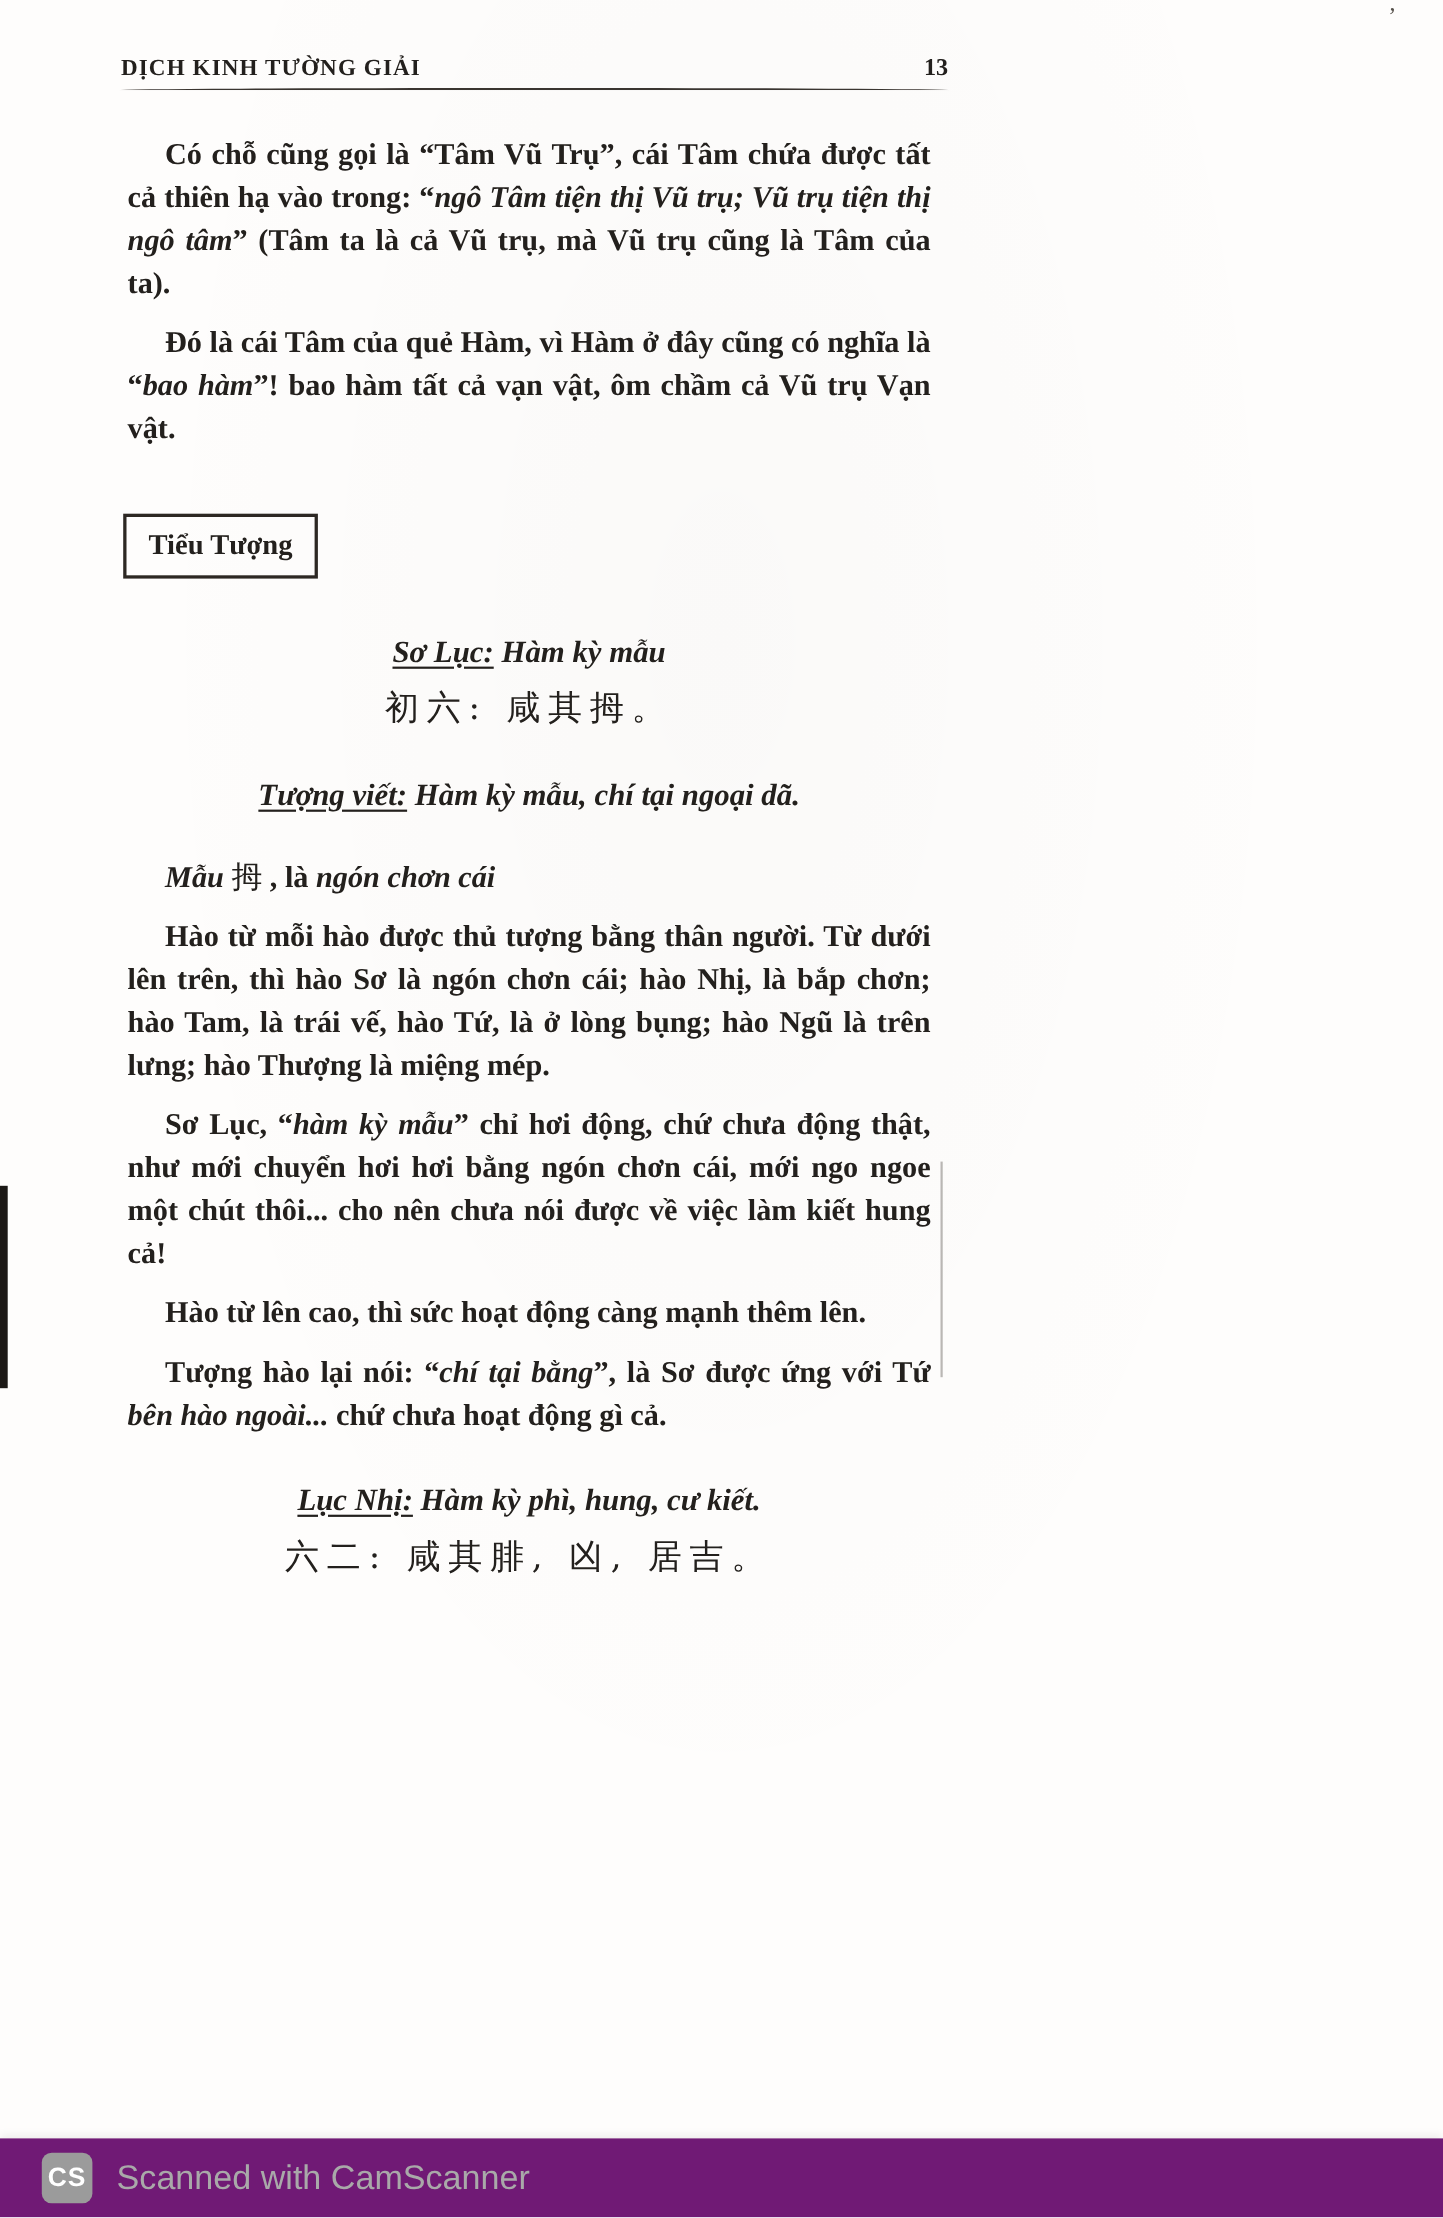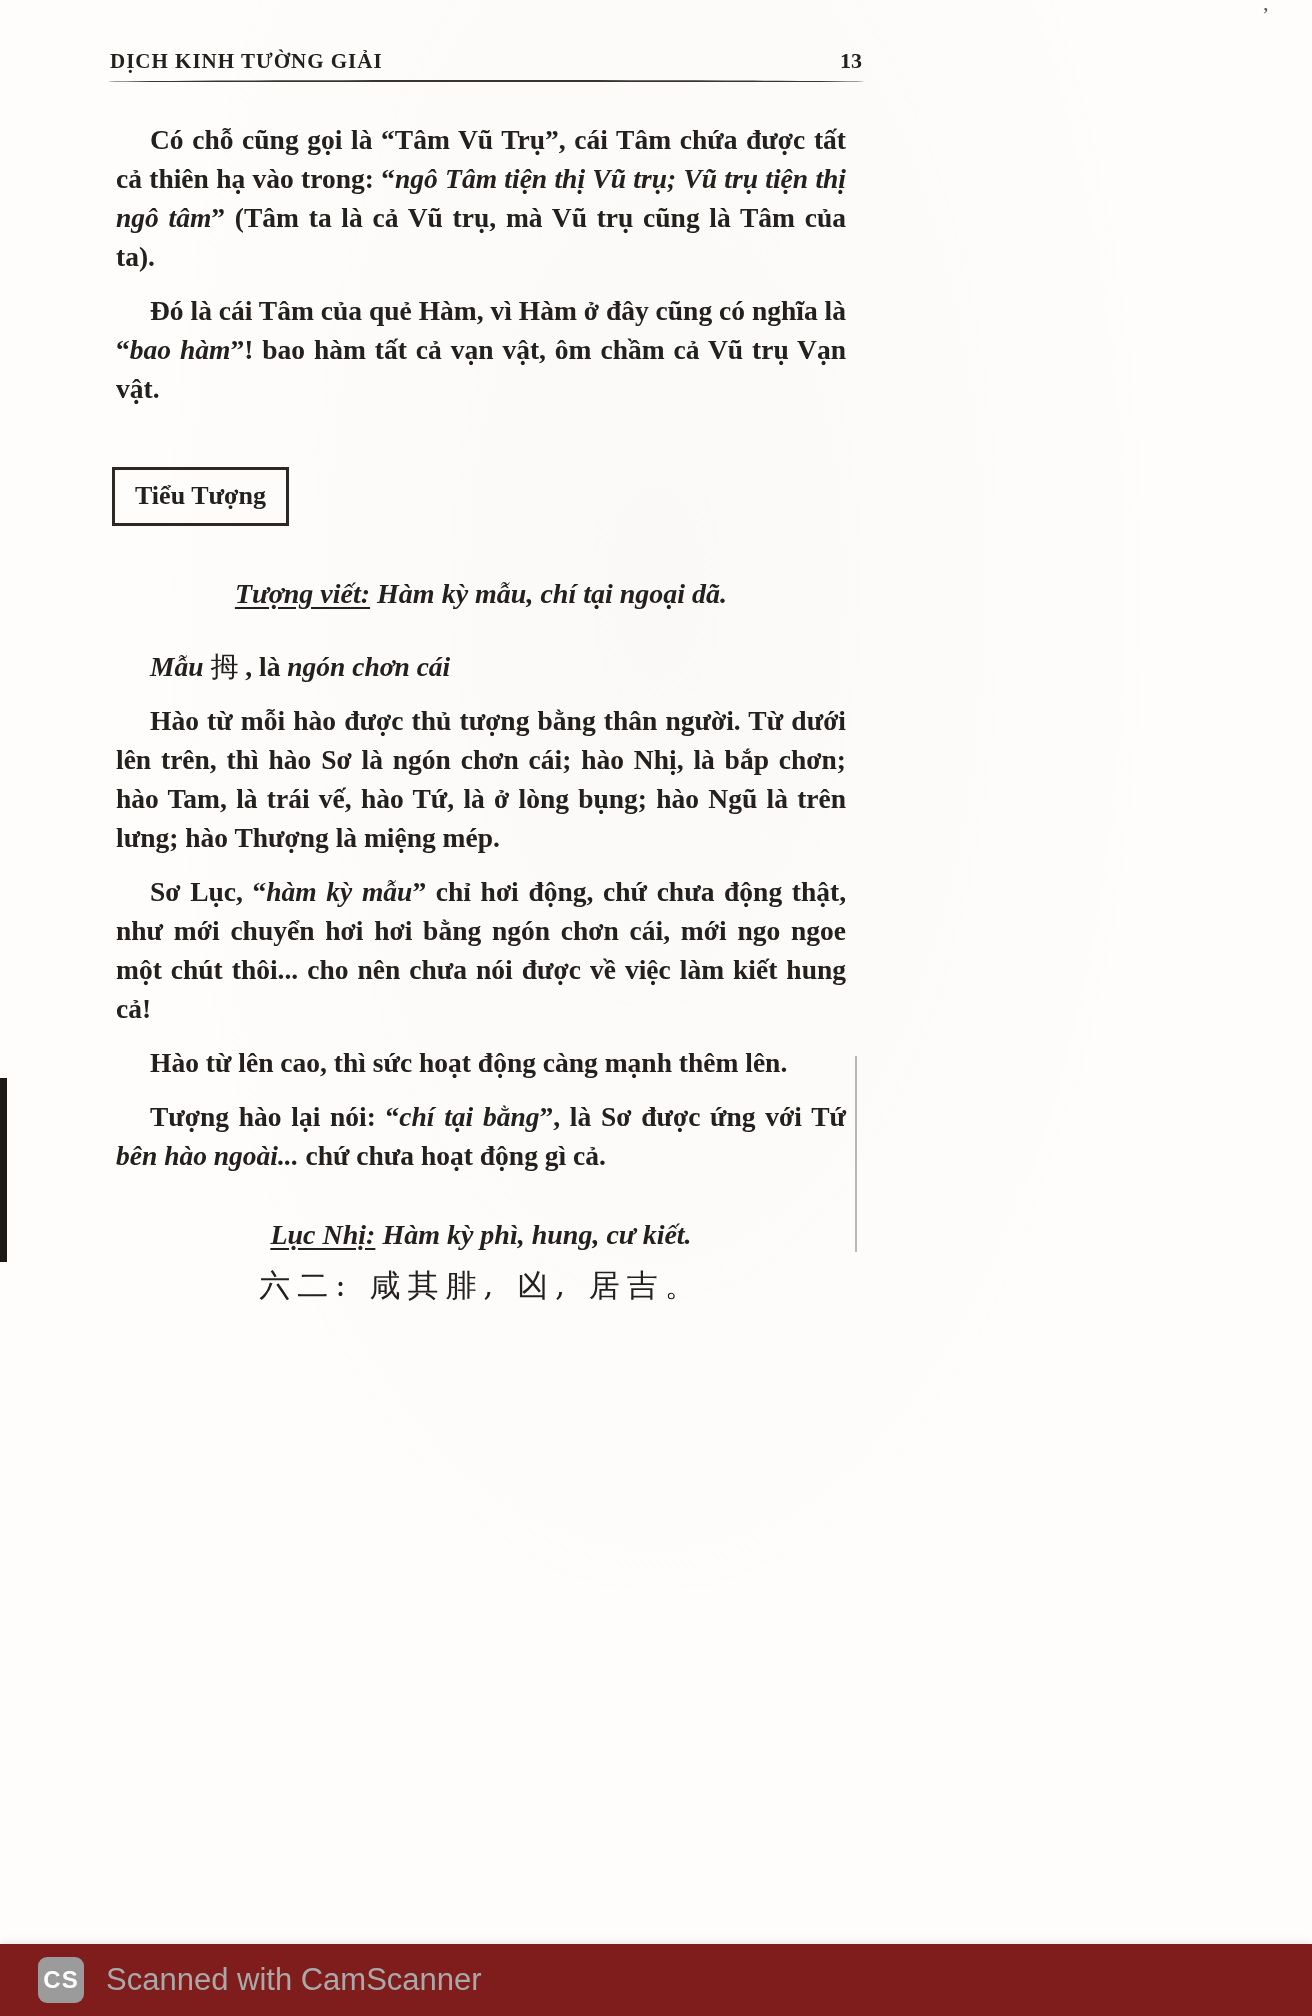--- a/index.html
+++ b/index.html
@@ -85,21 +85,21 @@
     margin-top: 12px;
     font-weight: 400;
     font-size: 31px;
     letter-spacing: 7px;
     font-family: "DejaVu Serif", serif;
   }
   .footer-bar {
     position: absolute;
     left: 0; right: 0; bottom: 0;
     height: 72px;
-    background: #7f1d1d;
+    background: #701a75;
     box-shadow: 0 -3px 8px rgba(0,0,0,0.07);
     display: flex;
     align-items: center;
     padding-left: 38px;
     gap: 22px;
     font-family: "Liberation Sans", sans-serif;
   }
   .cs-logo {
     width: 46px;
     height: 46px;
@@ -152,20 +152,24 @@
     <div class="header-rule"></div>
 
     <div class="content">
 
       <p><span>Có chỗ cũng gọi là “Tâm Vũ Trụ”, cái Tâm chứa được tất cả thiên hạ vào trong: “</span><span class="it">ngô Tâm tiện thị Vũ trụ; Vũ trụ tiện thị ngô tâm</span><span>” (Tâm ta là cả Vũ trụ, mà Vũ trụ cũng là Tâm của ta).</span></p>
 
       <p><span>Đó là cái Tâm của quẻ Hàm, vì Hàm ở đây cũng có nghĩa là “</span><span class="it">bao hàm</span><span>”! bao hàm tất cả vạn vật, ôm chầm cả Vũ trụ Vạn vật.</span></p>
 
       <div class="section-box"><span>Tiểu Tượng</span></div>
 
+      <div class="quote">
+        <div class="viet"><span class="ul">Sơ Lục:</span><span> Hàm kỳ mẫu</span></div>
+        <div class="cjk">初六: 咸其拇。</div>
+      </div>
 
       <div class="quote">
         <div class="viet"><span class="ul">Tượng viết:</span><span> Hàm kỳ mẫu, chí tại ngoại dã.</span></div>
       </div>
 
       <p><span class="it">Mẫu </span><span class="cjk-inline">拇</span><span> , là </span><span class="it">ngón chơn cái</span></p>
 
       <p><span>Hào từ mỗi hào được thủ tượng bằng thân người. Từ dưới lên trên, thì hào Sơ là ngón chơn cái; hào Nhị, là bắp chơn; hào Tam, là trái vế, hào Tứ, là ở lòng bụng; hào Ngũ là trên lưng; hào Thượng là miệng mép.</span></p>
 
       <p><span>Sơ Lục, “</span><span class="it">hàm kỳ mẫu</span><span>” chỉ hơi động, chứ chưa động thật, như mới chuyển hơi hơi bằng ngón chơn cái, mới ngo ngoe một chút thôi... cho nên chưa nói được về việc làm kiết hung cả!</span></p>

